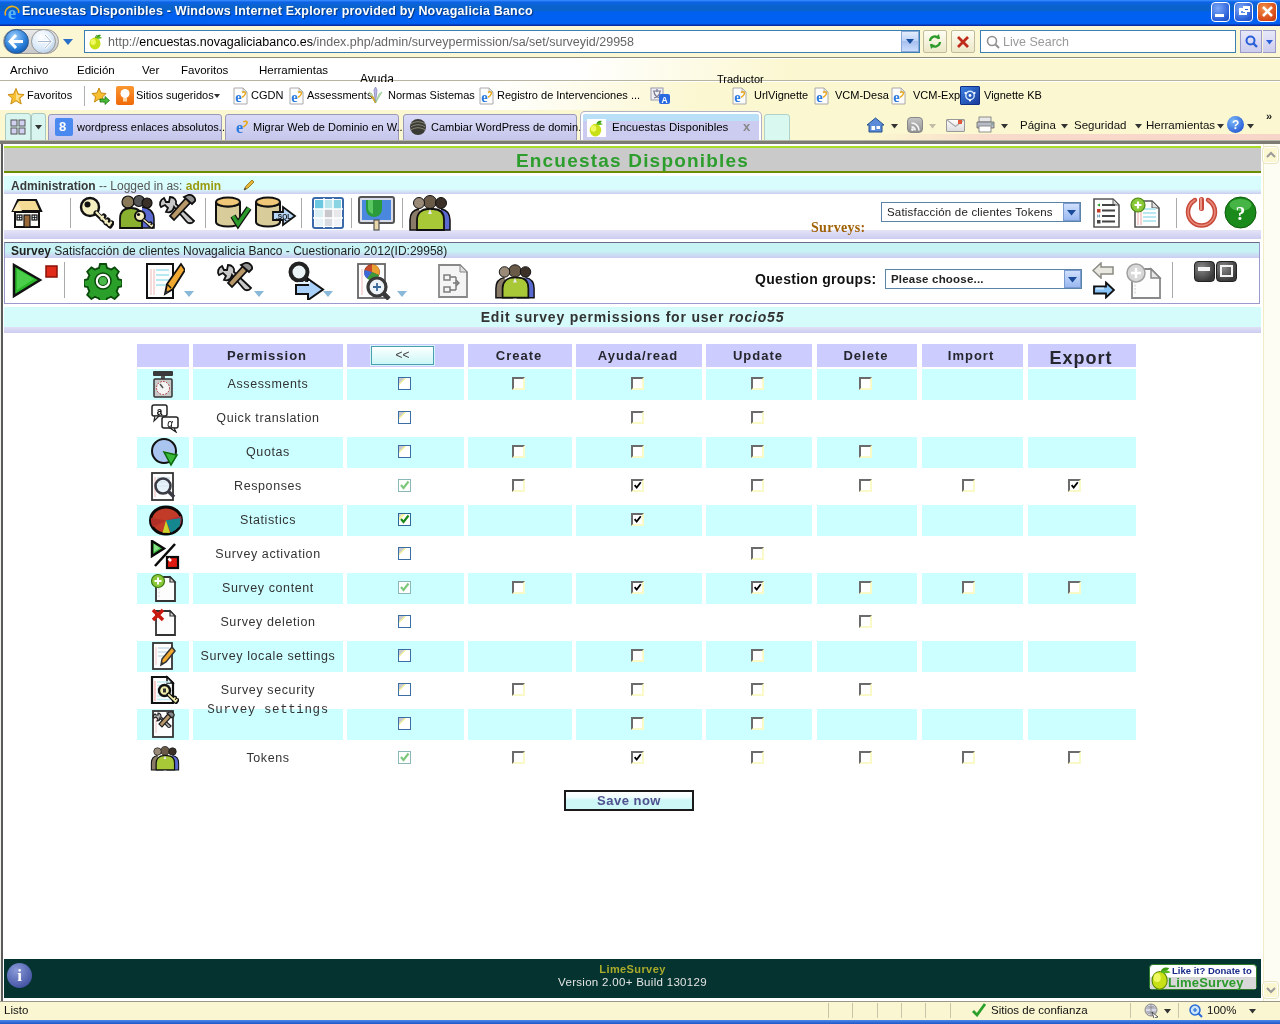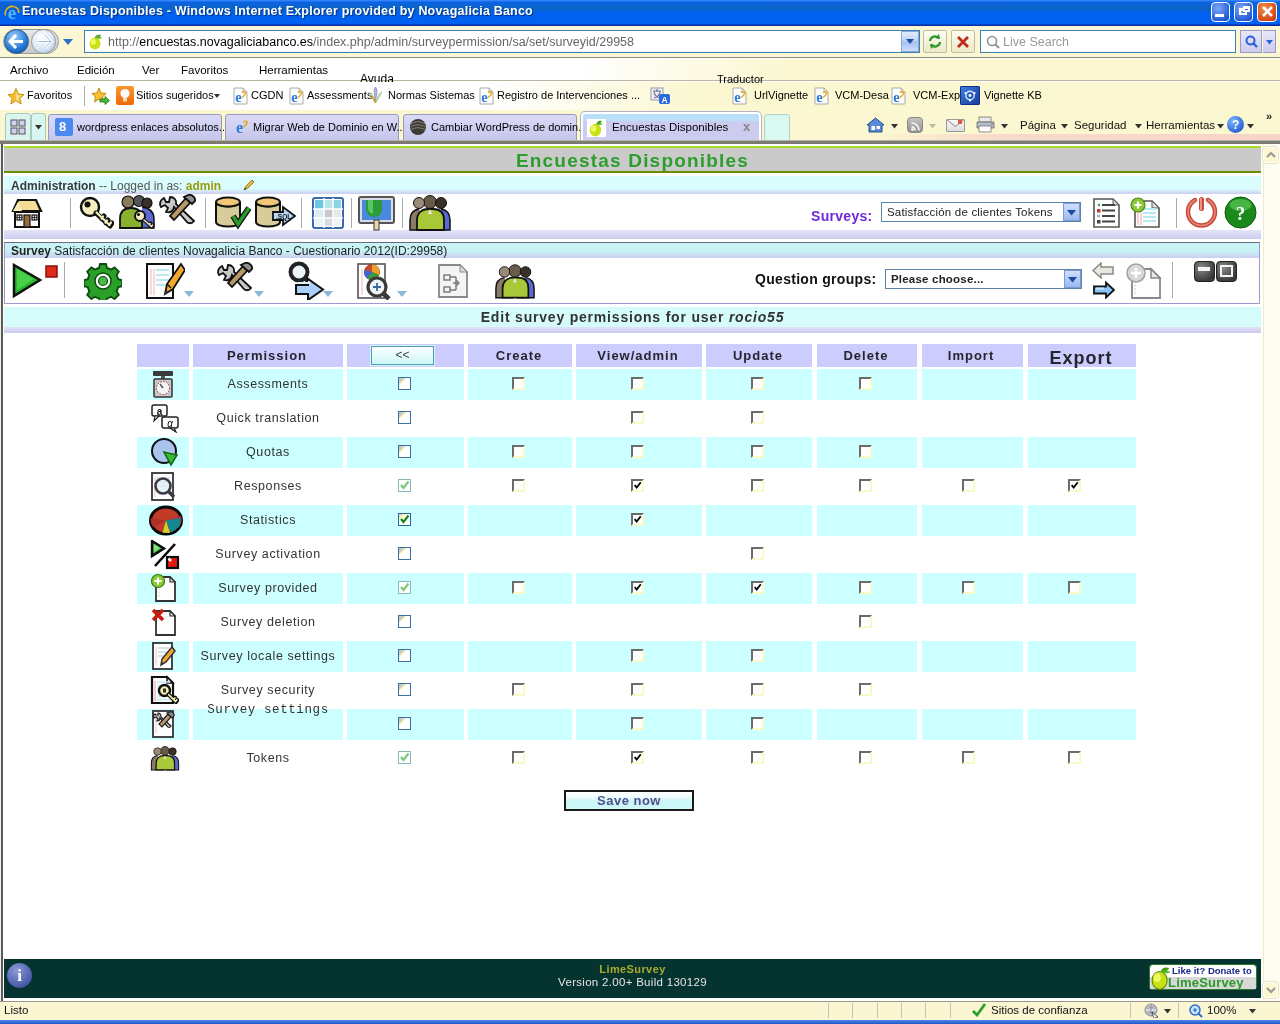--- a/index.html
+++ b/index.html
@@ -373,21 +373,21 @@
 <svg class="abs" style="left:408px;top:194px;" width="44" height="37" viewBox="0 0 44 37">
     <circle cx="22" cy="8" r="6.5" fill="#6a5a48" stroke="#111"></circle>
     <circle cx="33" cy="9" r="5.5" fill="#3a3028" stroke="#111"></circle>
     <circle cx="11" cy="9" r="5.5" fill="#9a8a78" stroke="#111"></circle>
     <path d="M33 15 C39 16 42 20 42 26 L42 36 L24 36" fill="#5a6ad0" stroke="#111" stroke-width="1.5"></path>
     <path d="M11 15 C5 16 2 20 2 26 L2 36 L20 36" fill="#8a7a68" stroke="#111" stroke-width="1.5"></path>
     <path d="M25 15 C32 15 36 19 36 26 L36 36 L9 36 L9 26 C9 19 14 15 20 15 Z" fill="#a8c838" stroke="#111" stroke-width="1.8"></path>
     <path d="M22 15 L20 20 L24 20 Z" fill="#e8e8e8"></path>
   </svg>
 
-<div class="abs" style="left:811px;top:208px;font-size:14px;font-weight:bold;color:#6d28d9;letter-spacing:0.3px;">Surveys:</div>
+<div class="abs" style="left:811px;top:220px;font-size:14px;font-weight:bold;color:#a16207;letter-spacing:0.3px;font-family:Liberation Serif, serif;">Surveys:</div>
 <div class="abs" style="left:881px;top:202px;width:200px;height:20px;background:#fff;border:1px solid #5c84a8;"></div>
 <div class="abs" style="left:887px;top:206px;font-size:11.5px;color:#222;letter-spacing:0.2px;">Satisfacción de clientes Tokens</div>
 <div class="abs" style="left:1063px;top:203px;width:17px;height:18px;background:linear-gradient(#cfdffc,#9ab8f0);border:1px solid #7a9ad0;"></div>
 <svg class="abs" style="left:1066px;top:209px;" width="11" height="7">
     <path d="M1 1 L10 1 L5.5 6.5 Z" fill="#1a4a9a"></path>
   </svg>
 <svg class="abs" style="left:1092px;top:197px;" width="29" height="32" viewBox="0 0 29 32">
     <path d="M2 2 H21 L27 8 V30 H2 Z" fill="#fdfdfd" stroke="#555" stroke-width="1.6"></path>
     <path d="M21 2 L21 8 H27 Z" fill="#d8d8d8" stroke="#555"></path>
     <path d="M5 8 L8 6.5 L8 9.5 Z" fill="#2a9a2a"></path>
@@ -519,21 +519,21 @@
 <div class="abs" style="left:1216px;top:261px;width:21px;height:21px;border-radius:4px;background:radial-gradient(circle at 35% 30%,#8a8a8a,#3a3a3a 75%);border:1px solid #222;"></div>
 <div class="abs" style="left:1220px;top:265px;width:13px;height:12px;border:2.5px solid #f4f4f4;"></div>
 
 <div class="abs" style="left:4px;top:307px;width:1257px;height:20px;background:#d5fbfb;"></div>
 <div class="abs" style="left:4px;top:327px;width:1257px;height:6px;background:linear-gradient(#e0e0f6,#ccccf0);"></div>
 <div class="abs" style="left:4px;top:309px;width:1257px;text-align:center;font-size:14px;font-weight:bold;color:#333;letter-spacing:0.8px;">Edit survey permissions for user <i>rocio55</i></div>
 
 <div class="abs" style="left:137px;top:344px;width:999px;height:23px;background:#ccccff;"></div>
 <div class="abs" style="left:187px;top:348px;width:160px;text-align:center;font-size:13px;font-weight:bold;color:#26262e;letter-spacing:1px;">Permission</div>
 <div class="abs" style="left:439px;top:348px;width:160px;text-align:center;font-size:13px;font-weight:bold;color:#26262e;letter-spacing:1px;">Create</div>
-<div class="abs" style="left:558px;top:348px;width:160px;text-align:center;font-size:13px;font-weight:bold;color:#26262e;letter-spacing:1px;">View/admin</div>
+<div class="abs" style="left:558px;top:348px;width:160px;text-align:center;font-size:13px;font-weight:bold;color:#26262e;letter-spacing:1px;">Ayuda/read</div>
 <div class="abs" style="left:678px;top:348px;width:160px;text-align:center;font-size:13px;font-weight:bold;color:#26262e;letter-spacing:1px;">Update</div>
 <div class="abs" style="left:786px;top:348px;width:160px;text-align:center;font-size:13px;font-weight:bold;color:#26262e;letter-spacing:1px;">Delete</div>
 <div class="abs" style="left:891px;top:348px;width:160px;text-align:center;font-size:13px;font-weight:bold;color:#26262e;letter-spacing:1px;">Import</div>
 <div class="abs" style="left:1001px;top:348px;width:160px;text-align:center;font-size:18px;font-weight:bold;color:#26262e;letter-spacing:1px;">Export</div>
 <div class="abs" style="left:371px;top:346px;width:63px;height:19px;background:linear-gradient(#fdffff,#ccf7f7);border:1px solid #4aa0b0;box-shadow:0 0 0 1px #d8f4f8;font-size:12px;color:#444;text-align:center;line-height:17px;">&lt;&lt;</div>
 <div class="abs" style="left:137px;top:369px;width:999px;height:31px;background:#ccffff;"></div>
 <div class="abs" style="left:137px;top:437px;width:999px;height:31px;background:#ccffff;"></div>
 <div class="abs" style="left:137px;top:505px;width:999px;height:31px;background:#ccffff;"></div>
 <div class="abs" style="left:137px;top:573px;width:999px;height:31px;background:#ccffff;"></div>
 <div class="abs" style="left:137px;top:641px;width:999px;height:31px;background:#ccffff;"></div>
@@ -638,21 +638,21 @@
 <div class="abs" style="left:192px;top:547px;width:152px;text-align:center;font-size:12.5px;color:#333;letter-spacing:0.6px;">Survey activation</div>
 <div class="abs exu" style="left:398px;top:547px;"></div>
 <div class="abs cb" style="left:751px;top:547px;"></div>
 <svg class="abs" style="left:150px;top:573px;" width="28" height="30" viewBox="0 0 28 30">
     <path d="M6 4 H20 L25 9 V28 H6 Z" fill="#fdfdfd" stroke="#333" stroke-width="1.8"></path>
     <path d="M20 4 L20 9 H25 Z" fill="#ddd" stroke="#333" stroke-width="1.2"></path>
     <path d="M9 8 v17" stroke="#ccc" stroke-width="0.8" stroke-dasharray="2 1.5"></path>
     <circle cx="8" cy="8" r="6.5" fill="#8ac838" stroke="#3a7a10" stroke-width="1.2"></circle>
     <path d="M8 4.5 V11.5 M4.5 8 H11.5" stroke="#fff" stroke-width="2"></path>
   </svg>
-<div class="abs" style="left:192px;top:581px;width:152px;text-align:center;font-size:12.5px;color:#333;letter-spacing:0.6px;">Survey provided</div>
+<div class="abs" style="left:192px;top:581px;width:152px;text-align:center;font-size:12.5px;color:#333;letter-spacing:0.6px;">Survey content</div>
 <div class="abs exd" style="left:398px;top:581px;">
     <svg width="11" height="11" viewBox="0 0 11 11">
       <path d="M2 5 L4.5 8 L9.5 1.5" stroke="#7ec87e" stroke-width="2.2" fill="none"></path>
     </svg>
   </div>
 <div class="abs cb" style="left:512px;top:581px;"></div>
 <div class="abs cb" style="left:631px;top:581px;">
     <svg width="11" height="11" viewBox="0 0 11 11">
       <path d="M2 5 L4.5 8 L9.5 1.5" stroke="#000" stroke-width="2.2" fill="none"></path>
     </svg>

